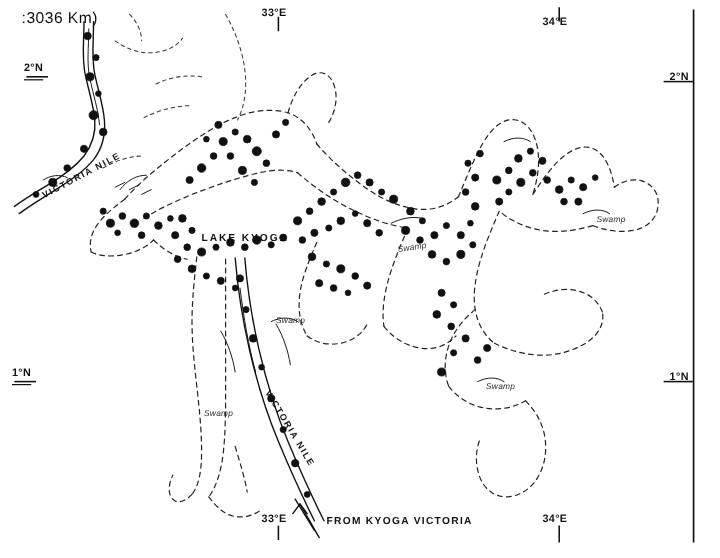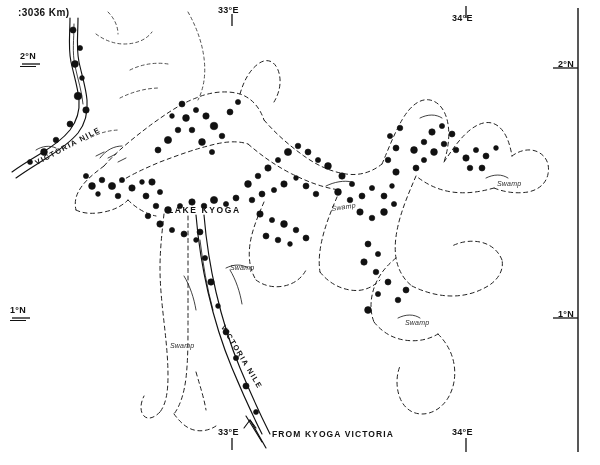--- a/index.html
+++ b/index.html
@@ -43,22 +43,22 @@
     font-weight: bold;
     letter-spacing: 1.6px;
   }
   .lbl-swamp {
     font-size: 7px;
     font-style: italic;
     letter-spacing: 0.2px;
     color: #2b2b2b;
   }
   .lbl-scale {
-    font-size: 10px;
-    font-weight: bold;
+    font-size: 13px;
+    font-weight: normal;
     letter-spacing: 0.4px;
   }
   .lbl-source {
     font-size: 8.5px;
     font-weight: bold;
     letter-spacing: 1.1px;
   }
   .lbl-river {
     font-size: 7.5px;
     font-weight: bold;
@@ -340,21 +340,21 @@
   <div class="lbl lbl-coord" style="left:218px; top:6px;">33°E</div>
   <div class="lbl lbl-coord" style="left:452px; top:14px;">34°E</div>
   <div class="lbl lbl-coord" style="left:218px; top:428px;">33°E</div>
   <div class="lbl lbl-coord" style="left:452px; top:428px;">34°E</div>
 
   <div class="lbl lbl-coord" style="left:20px; top:52px;">2°N</div>
   <div class="lbl lbl-coord" style="left:10px; top:306px;">1°N</div>
   <div class="lbl lbl-coord" style="left:558px; top:60px;">2°N</div>
   <div class="lbl lbl-coord" style="left:558px; top:310px;">1°N</div>
 
-  <div class="lbl lbl-place" style="left:168px; top:194px;margin-top:12px;">LAKE KYOGA</div>
+  <div class="lbl lbl-place" style="left:168px; top:194px;">LAKE KYOGA</div>
 
   <div class="lbl lbl-river rot-b" style="left:34px; top:160px;">VICTORIA NILE</div>
   <div class="lbl lbl-river rot-c" style="left:226px; top:324px;">VICTORIA NILE</div>
 
   <div class="lbl lbl-swamp" style="left:497px; top:180px;">Swamp</div>
   <div class="lbl lbl-swamp" style="left:405px; top:319px;">Swamp</div>
   <div class="lbl lbl-swamp" style="left:170px; top:342px;">Swamp</div>
   <div class="lbl lbl-swamp rot-d" style="left:331px; top:205px;">Swamp</div>
   <div class="lbl lbl-swamp" style="left:230px; top:264px;">Swamp</div>
 

